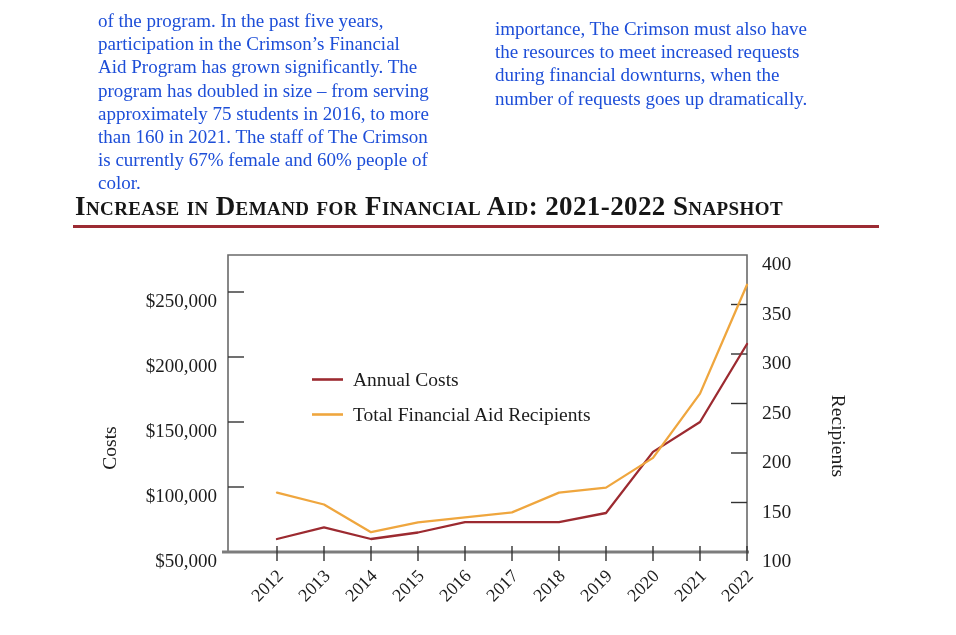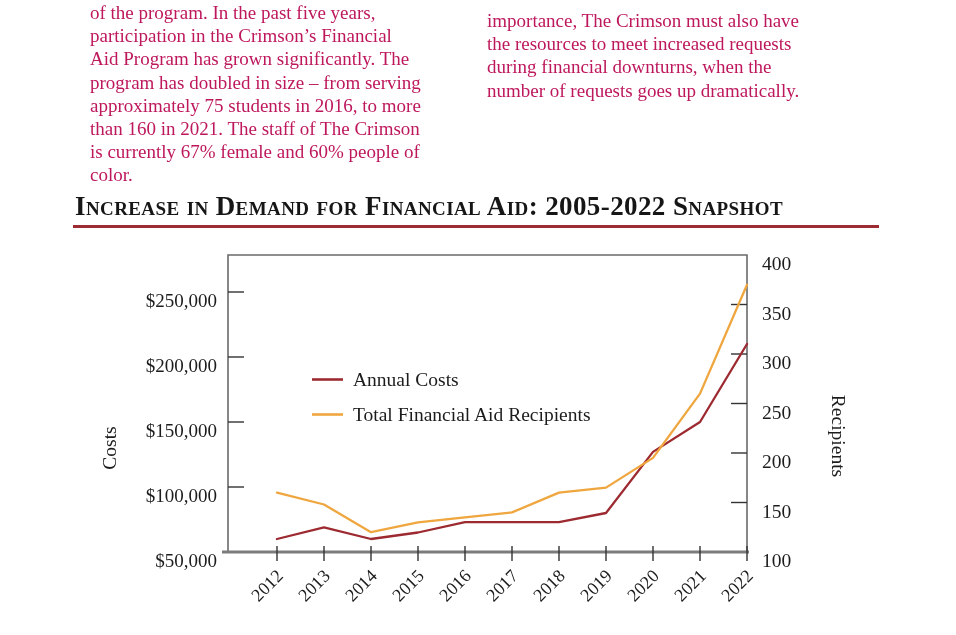--- a/index.html
+++ b/index.html
@@ -2,21 +2,21 @@
 <html><head>
 <meta charset="utf-8">
 <style>
   html,body{margin:0;padding:0;background:#ffffff;}
   body{width:956px;height:635px;overflow:hidden;
        font-family:"Liberation Serif", serif;color:#1c1c1c;}
   .page{position:relative;width:956px;height:635px;background:#fff;}
 
   
   .intro{position:absolute;left:0;top:1px;width:956px;}
-  .intro p{margin:0;font-size:19px;line-height:23.2px;color:#be185d;}
+  .intro p{margin:8px;font-size:19px;line-height:23.2px;color:#1d4ed8;}
   .col-left{position:absolute;left:90px;top:0;width:400px;}
   .col-right{position:absolute;left:487px;top:8px;width:380px;}
 
   
   .titleblock{position:absolute;left:73px;top:191px;width:806px;}
   .titleblock h1{
     margin:0 0 0 2px;font-size:27px;line-height:30px;font-weight:bold;
     font-variant:small-caps;letter-spacing:0.4px;white-space:nowrap;
     color:#161616;font-family:"Liberation Serif", serif;}
   .title-rule{height:3px;width:806px;margin-top:4px;background:#9c2b33;}
@@ -30,21 +30,21 @@
 <body>
 
 <div class="page">
 
   <div class="intro">
     <p class="col-left">of the program. In the past five years,<br>participation in the Crimson’s Financial<br>Aid Program has grown significantly. The<br>program has doubled in size – from serving<br>approximately 75 students in 2016, to more<br>than 160 in 2021. The staff of The Crimson<br>is currently 67% female and 60% people of<br>color.</p>
     <p class="col-right">importance, The Crimson must also have<br>the resources to meet increased requests<br>during financial downturns, when the<br>number of requests goes up dramatically.</p>
   </div>
 
   <div class="titleblock">
-    <h1>Increase in Demand for Financial Aid: 2005-2022 Snapshot</h1>
+    <h1>Increase in Demand for Financial Aid: 2021-2022 Snapshot</h1>
     <div class="title-rule" style="background-color: rgb(156, 43, 51);"></div>
   </div>
 
   <div class="chartwrap" id="chart-container">
       <svg width="956" height="390" viewBox="0 245 956 390" xmlns="http://www.w3.org/2000/svg">
         <path d="M 228 552 L 228 255 L 747 255 L 747 552" fill="none" stroke="#6A6A6A" stroke-width="1.6"></path>
         <line x1="222" y1="552" x2="749" y2="552" stroke="#7C7C7C" stroke-width="3.2"></line>
         <text x="217" y="567" text-anchor="end" font-size="19">$50,000</text>
         <line x1="228" y1="487" x2="244" y2="487" stroke="#333" stroke-width="1.4"></line>
         <text x="217" y="502" text-anchor="end" font-size="19">$100,000</text>

